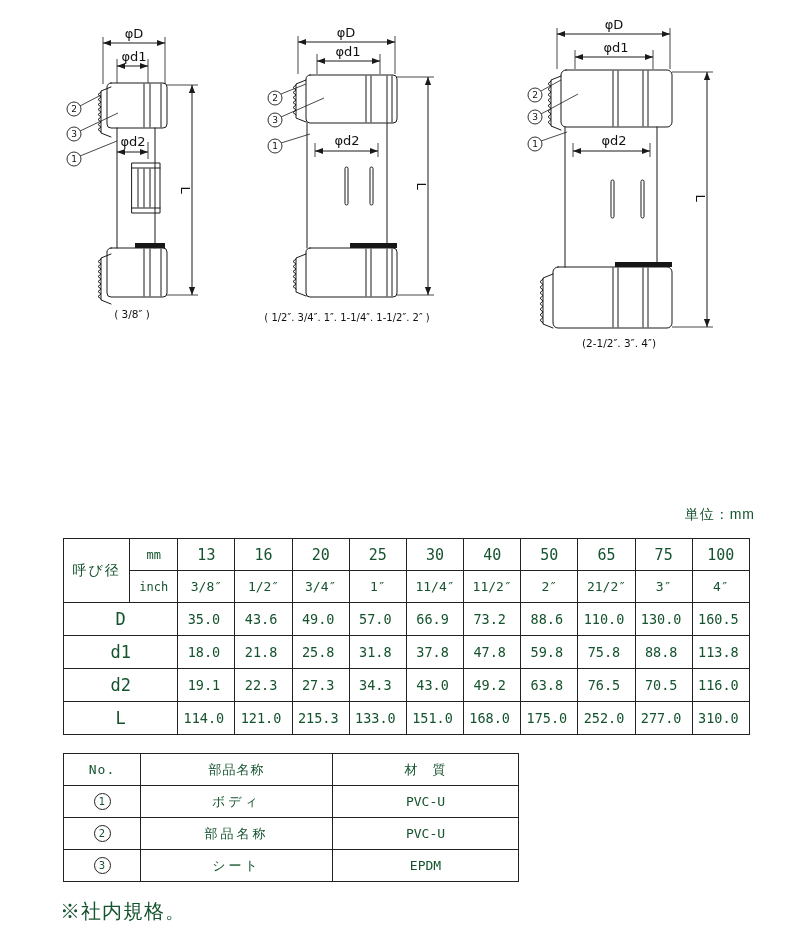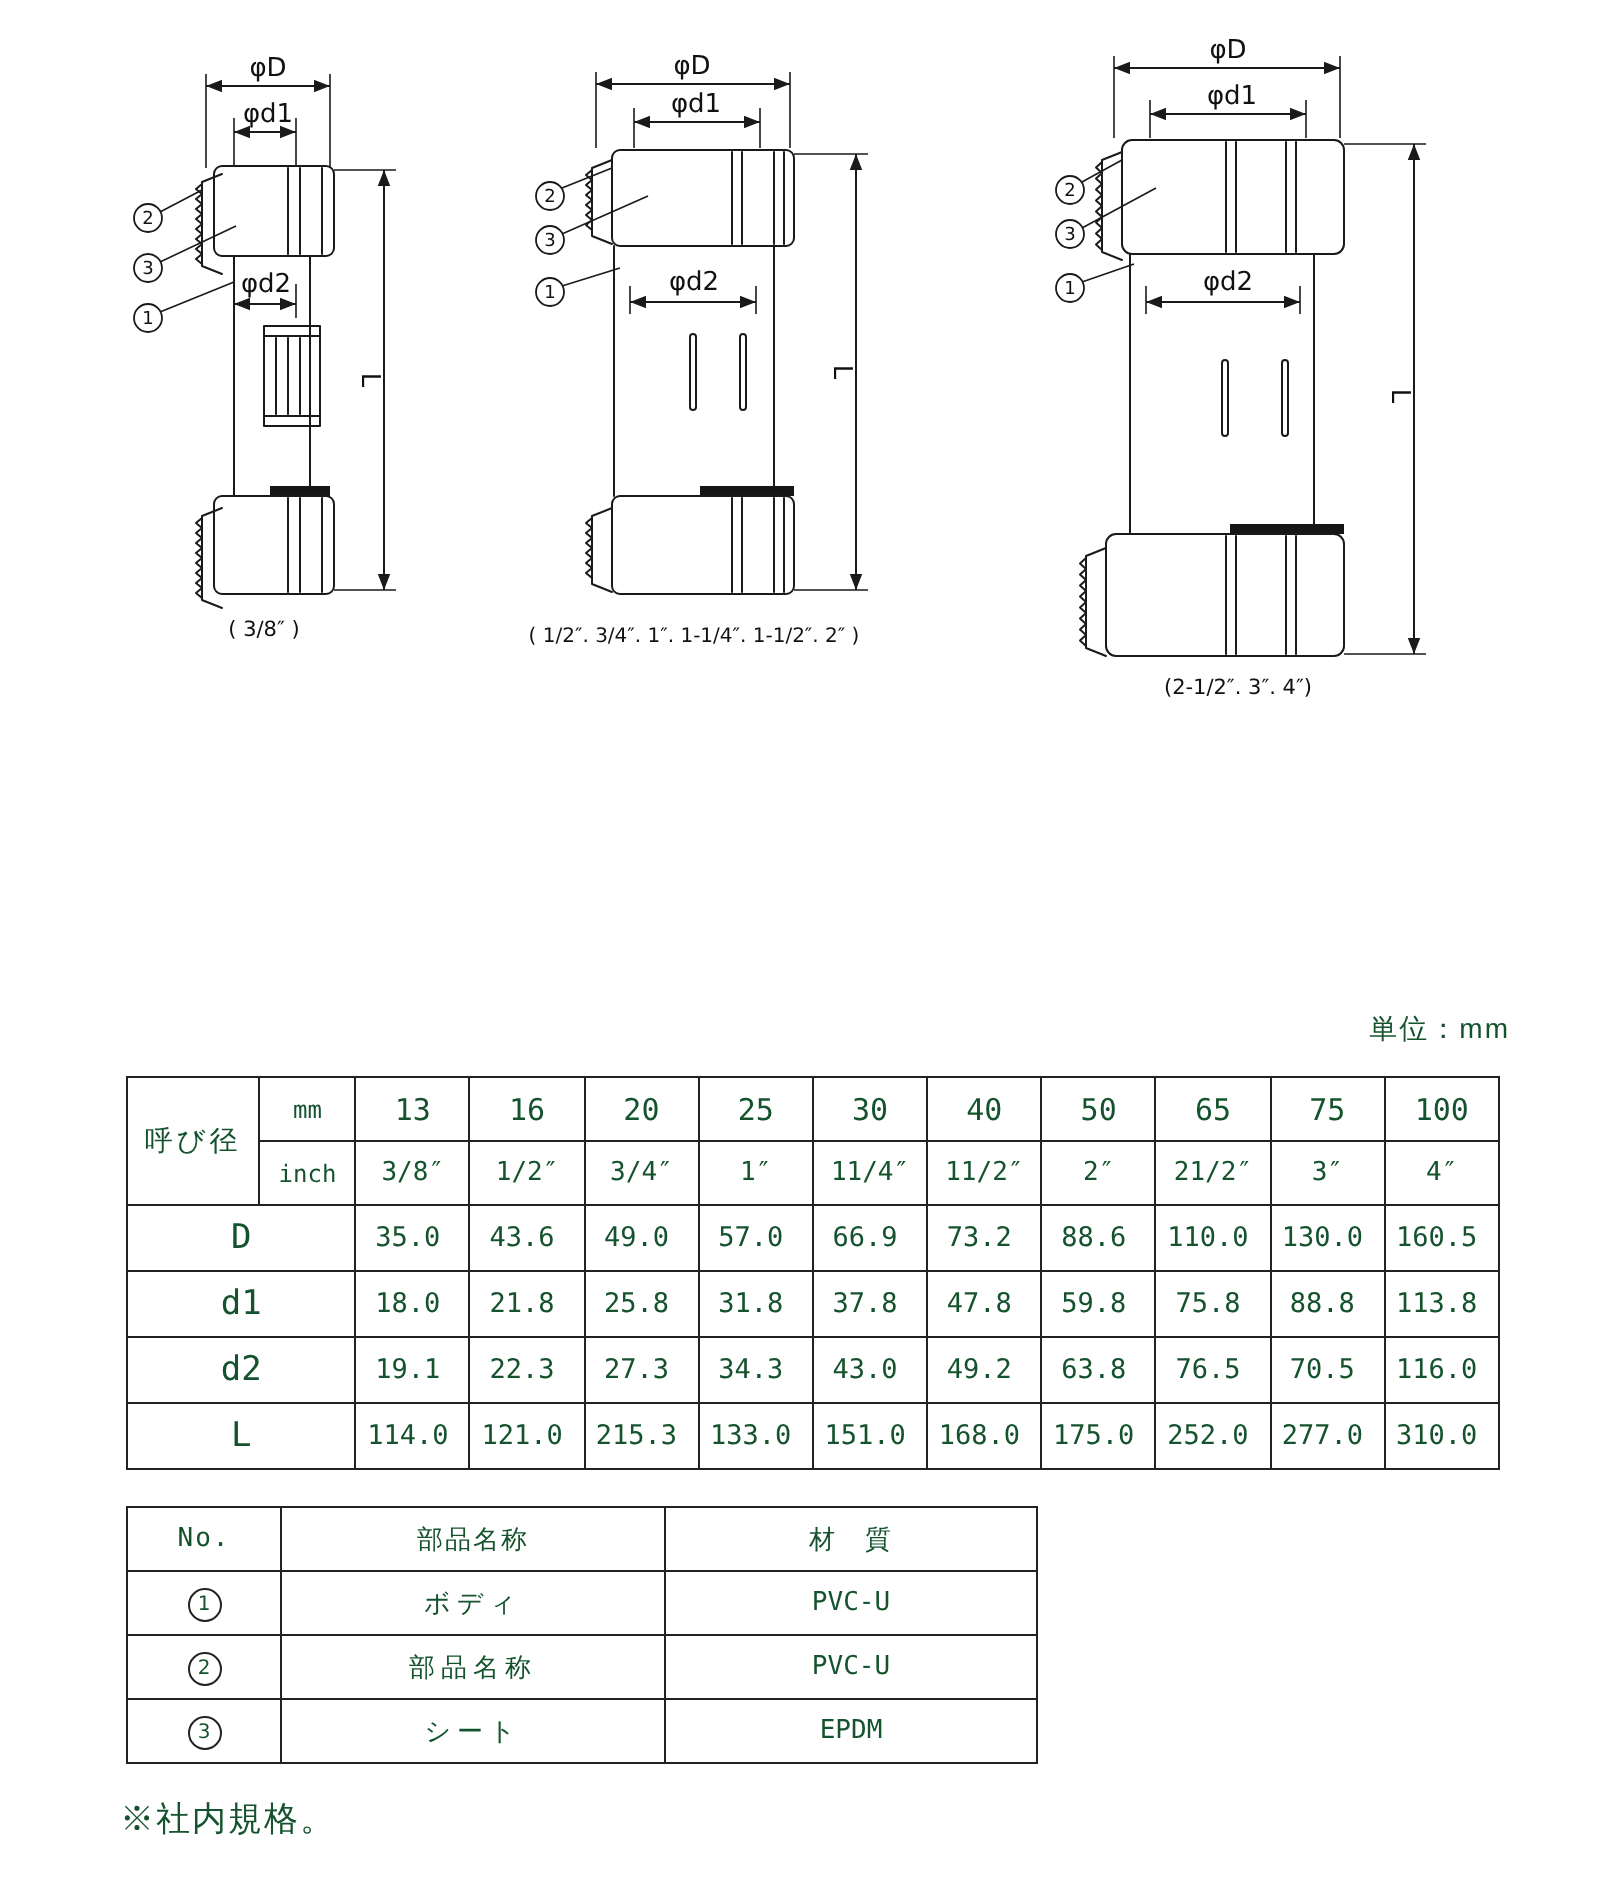--- a/index.html
+++ b/index.html
@@ -31,21 +31,21 @@
   .c-val{font-size:13.5px;font-family:"DejaVu Sans Mono",monospace;text-align:center;padding-right:5px;margin-top:24px;}
   .parts-table{left:63px;top:753px;width:455px;border-radius:19px;}
   .parts-table th,.parts-table td{height:31px;font-size:13px;}
   .p-head{font-size:13px;letter-spacing:1px;}
   .p-no{font-family:"DejaVu Sans Mono",monospace;}
   .p-name{letter-spacing:3px;}
   .p-mat{font-family:"DejaVu Sans Mono",monospace;}
   .cnum{display:inline-block;width:15px;height:15px;border:1px solid #222;border-radius:50%;
         font-size:10px;line-height:15px;text-align:center;font-family:"DejaVu Sans",sans-serif;}
   .unit-note{position:absolute;top:506px;right:45px;font-size:14px;letter-spacing:1px;}
-  .footnote{position:absolute;left:60px;top:898px;font-size:17px;letter-spacing:1px;}
+  .footnote{position:absolute;left:60px;top:898px;font-size:20px;letter-spacing:1px;}
 </style>
 </head>
 <body>
 
 <div class="stage">
 
   <svg class="drawing" style="left:60px;top:14px" width="150" height="312" viewBox="0 0 150 312">
     <defs>
       <marker id="a1" viewBox="0 0 10 10" refX="9" refY="5" markerWidth="9" markerHeight="9" orient="auto-start-reverse">
         <path d="M0,1.5 L9,5 L0,8.5 Z" fill="#1a1a1a"></path>

